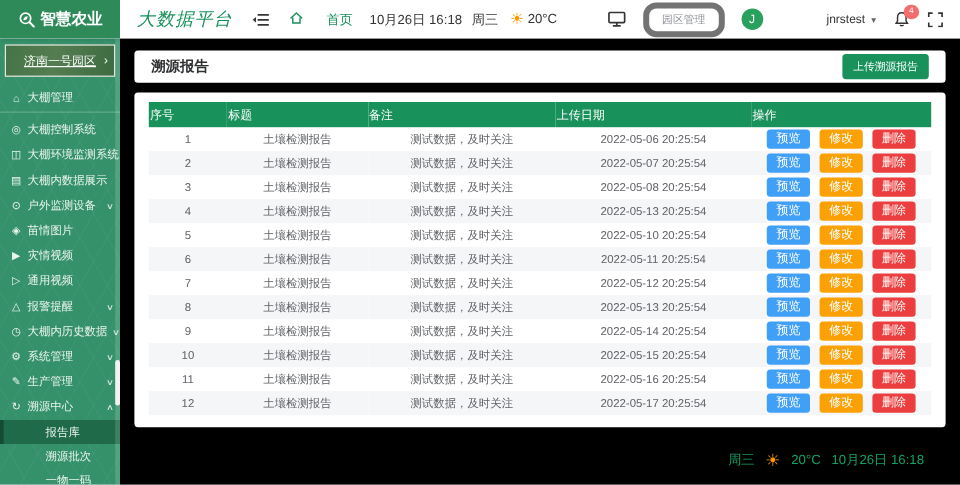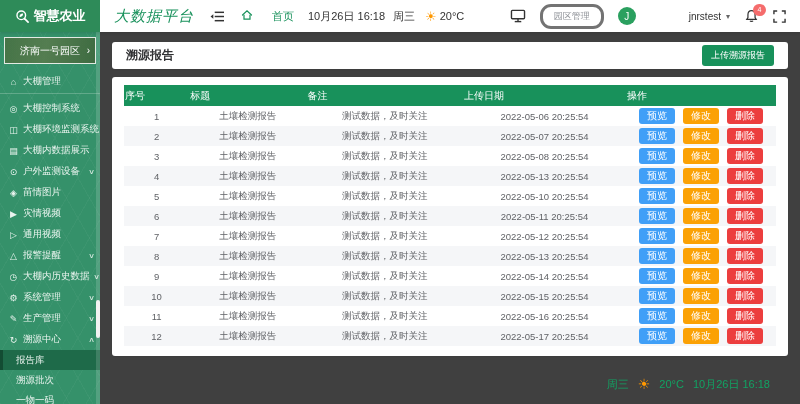--- a/index.html
+++ b/index.html
@@ -15,21 +15,21 @@
   .platform-title { color:#18915b; font-weight:400; font-style:italic; font-size:15px;
     letter-spacing:1px; margin-left:14px; }
   .collapse-btn { margin-left:16px; display:flex; align-items:center; cursor:pointer; }
   .nav-home { margin-left:16px; display:flex; align-items:flex-start; gap:19px; color:#18915b;
     font-size:11px; cursor:pointer; }
   .hdr-date { margin-left:14px; font-size:11px; color:#333; }
   .hdr-week { margin-left:8px; font-size:11px; color:#333; }
   .sun { color:#ff9800; font-size:13px; margin-left:10px; }
   .hdr-temp { font-size:11px; color:#333; margin-left:3px; }
   .topbar-right { margin-left:auto; display:flex; align-items:center; gap:14px; padding-right:14px; }
-  .pill-btn { border:3px solid #737373; border-radius:11px; padding:3px 11px; font-size:9px;
+  .pill-btn { border:5px solid #737373; border-radius:11px; padding:3px 11px; font-size:9px;
     color:#909399; background:#fff; cursor:pointer; }
   .user-chip { display:flex; align-items:center; gap:5px; cursor:pointer; }
   .avatar { width:18px; height:18px; border-radius:50%; background:#2aa05f; color:#fff;
     font-size:10px; display:flex; align-items:center; justify-content:center; }
   .user-name { font-size:10px; color:#333;padding-left:48px; }
   .chev-small { font-size:8px; color:#666; }
   .bell-wrap { position:relative; cursor:pointer; }
   .badge { position:absolute; top:-5px; right:-7px; background:#f56c6c; color:#fff;
     font-size:7px; min-width:13px; height:12px; line-height:12px; text-align:center;
     border-radius:7px; padding:0 2px; }
@@ -38,38 +38,38 @@
   .sidebar { position:absolute; top:32px; left:0; width:100px; height:372px; background:#35916a;
     background-image:
       repeating-linear-gradient(120deg, rgba(255,255,255,.035) 0 1px, transparent 1px 20px),
       repeating-linear-gradient(60deg, rgba(255,255,255,.035) 0 1px, transparent 1px 20px);
     z-index:10; overflow:hidden; }
   .park-selector { margin:5px 4px 6px; height:27px; border:1px solid rgba(255,255,255,.85);
     display:flex; align-items:center; justify-content:center; gap:4px; color:#fff;
     font-size:10px; cursor:pointer; position:relative;
     background:
       linear-gradient(rgba(25,70,45,.45),rgba(25,70,45,.45)),
-      linear-gradient(100deg,#6a9a5d,#85ab6e 45%,#5d8a52); }
+      linear-gradient(100deg,#6a9a5d,#85ab6e 45%,#5d8a52); text-decoration: underline; }
   .park-arrow { position:absolute; right:5px; font-size:10px; color:#fff; }
   .menu-item { height:21px; display:flex; align-items:center; gap:4px; padding:0 6px 0 8px;
     color:#eaf4ef; font-size:9.5px; cursor:pointer; white-space:nowrap; }
   .menu-item.first { height:24px; border-bottom:1px solid rgba(255,255,255,.22); margin-bottom:4px; }
   .mi-icon { font-size:9px; width:11px; text-align:center; flex:0 0 11px; }
   .mi-chevron { margin-left:auto; font-size:7px; color:#d8e9e1; transform:scaleX(1.3); }
-  .submenu-item { height:20px; display:flex; align-items:center; padding-left:16px;
+  .submenu-item { height:20px; display:flex; align-items:center; padding-left:38px;
     color:#eaf4ef; font-size:9.5px; cursor:pointer; }
   .submenu-item.active { background:#1e6a49; box-shadow:inset 3px 0 0 #134c33; }
   .side-scroll { position:absolute; right:0; top:0; width:4px; height:100%;
     background:rgba(255,255,255,.15); }
   .side-thumb { position:absolute; right:0; top:268px; width:4px; height:38px;
     background:#f2f2f2; border-radius:2px; }
 
   
   .main { position:absolute; top:32px; left:100px; width:700px; height:372px;
-    background:#404040; padding:10px 12px; }
+    background:#000000; padding:10px 12px; }
   .title-card { background:#fff; border-radius:3px; height:27px; display:flex;
     align-items:center; justify-content:space-between; padding:0 14px;
     box-shadow:0 1px 2px rgba(0,0,0,.05); }
   .page-title { font-size:12px; font-weight:bold; color:#303133; }
   .upload-btn { background:#18915b; color:#fff; font-size:9px; padding:4px 9px;
     border:none; border-radius:3px; cursor:pointer; }
   .table-card { margin-top:8px; background:#fff; border-radius:3px; padding:8px 12px 10px;
     box-shadow:0 1px 2px rgba(0,0,0,.05); }
   table { width:100%; border-collapse:collapse; }
   thead th { background:#18915b; color:#fff; font-weight:normal; font-size:10px;

